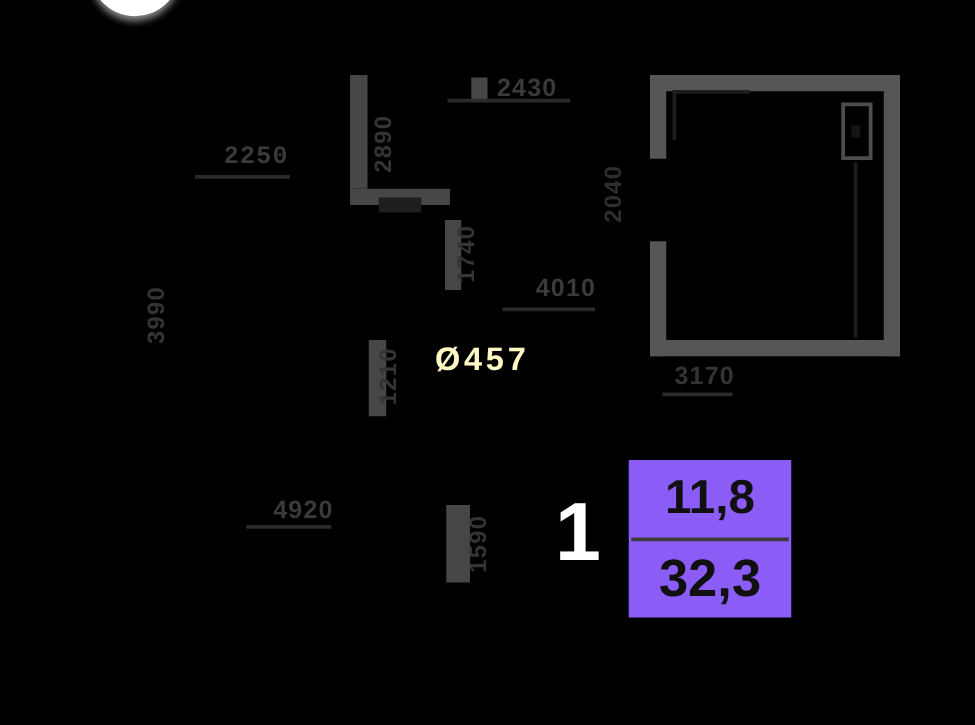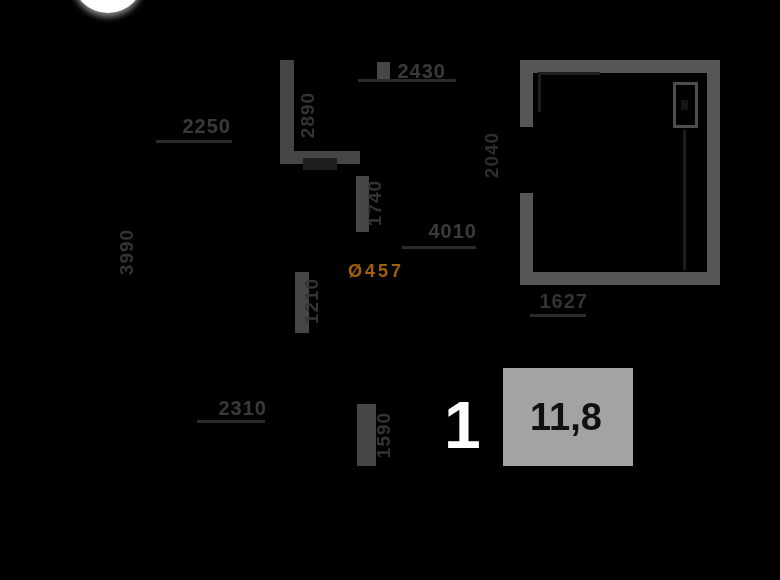--- a/index.html
+++ b/index.html
@@ -17,39 +17,39 @@
     position:absolute;color:#3a3a3a;font-weight:bold;font-size:20px;
     letter-spacing:1px;text-align:right;white-space:nowrap;line-height:1;
   }
   .dimline{position:absolute;background:#2a2a2a;height:3px;}
   .vdim{
     position:absolute;color:#343434;font-weight:bold;font-size:19px;
     letter-spacing:1px;white-space:nowrap;line-height:1;
     transform:translate(-50%,-50%) rotate(-90deg);
   }
   .lightlabel{
-    position:absolute;color:#a16207;font-weight:bold;font-size:18px;
-    letter-spacing:3px;line-height:1;
+    position:absolute;color:#fef9c3;font-weight:bold;font-size:26px;
+    letter-spacing:3px;line-height:1;margin-top:12px;
   }
   
   #circle{
     position:absolute;left:72px;top:-59px;width:72px;height:72px;border-radius:50%;
     background:#ffffff;box-shadow:0 4px 6px rgba(160,160,160,0.85);
   }
   
   #vent{position:absolute;left:673px;top:82px;width:19px;height:40px;border:3px solid #4d4d4d;background:#000;}
   #vent .dot{position:absolute;left:5px;top:15px;width:7px;height:10px;background:#141414;}
   
   #room-count{
     position:absolute;left:444px;top:392px;color:#ffffff;font-weight:bold;
     font-size:66px;line-height:1;
   }
   #area-panel{
-    position:absolute;left:503px;top:368px;width:130px;height:98px;background:#a3a3a3;
-    display:flex;flex-direction:row;
+    position:absolute;left:503px;top:368px;width:130px;height:126px;background:#8b5cf6;
+    display:flex;flex-direction:column;
   }
   #area-panel .cell{
     flex:1;display:flex;align-items:center;justify-content:center;
     color:#101010;font-weight:bold;
   }
   #living-cell{font-size:38px;}
   #total-cell{font-size:42px;}
   #panel-divider{height:3px;background:#3c3c3c;margin:0 2px;}
 </style>
 </head>
@@ -74,44 +74,45 @@
   </div>
 
   <div class="wall2" style="left:280px;top:60px;width:14px;height:91px;"></div>
   <div class="wall2" style="left:280px;top:151px;width:80px;height:13px;"></div>
   <div class="darkdetail" style="left:303px;top:158px;width:34px;height:12px;"></div>
   <div class="wall2" style="left:377px;top:62px;width:13px;height:19px;"></div>
   <div class="wall2" style="left:356px;top:176px;width:13px;height:56px;"></div>
   <div class="wall2" style="left:295px;top:272px;width:14px;height:61px;"></div>
   <div class="wall2" style="left:357px;top:404px;width:19px;height:62px;"></div>
 
-  <div class="dim" style="left:157px;top:116px;width:74px;">2250</div>
+  <div class="dim" style="left:157px;top:116px;width:74px;font-family:Liberation Mono, monospace;">2250</div>
   <div class="dimline" style="left:156px;top:140px;width:76px;"></div>
 
   <div class="dim" style="left:372px;top:61px;width:74px;">2430</div>
   <div class="dimline" style="left:358px;top:79px;width:98px;"></div>
 
   <div class="dim" style="left:405px;top:221px;width:72px;">4010</div>
   <div class="dimline" style="left:402px;top:246px;width:74px;"></div>
 
-  <div class="dim" style="left:197px;top:398px;width:70px;">2310</div>
+  <div class="dim" style="left:197px;top:398px;width:70px;">4920</div>
   <div class="dimline" style="left:197px;top:420px;width:68px;"></div>
 
-  <div class="dim" style="left:528px;top:291px;width:60px;color:#343434;">1627</div>
+  <div class="dim" style="left:528px;top:291px;width:60px;color:#343434;">3170</div>
   <div class="dimline" style="left:530px;top:314px;width:56px;"></div>
 
   <div class="vdim" style="left:126px;top:252px;">3990</div>
   <div class="vdim" style="left:307px;top:115px;">2890</div>
   <div class="vdim" style="left:374px;top:203px;">1740</div>
   <div class="vdim" style="left:491px;top:155px;color:#2e2e2e;">2040</div>
   <div class="vdim" style="left:383px;top:435px;">1590</div>
   <div class="vdim" style="left:311px;top:301px;">1210</div>
 
   <div class="lightlabel" style="left:348px;top:262px;">Ø457</div>
 
   <div id="room-count">1</div>
 
   <div id="area-panel">
     <div class="cell" id="living-cell">11,8</div>
     <div id="panel-divider"></div>
+    <div class="cell" id="total-cell">32,3</div>
   </div>
 
 </div>
 
 </body></html>

